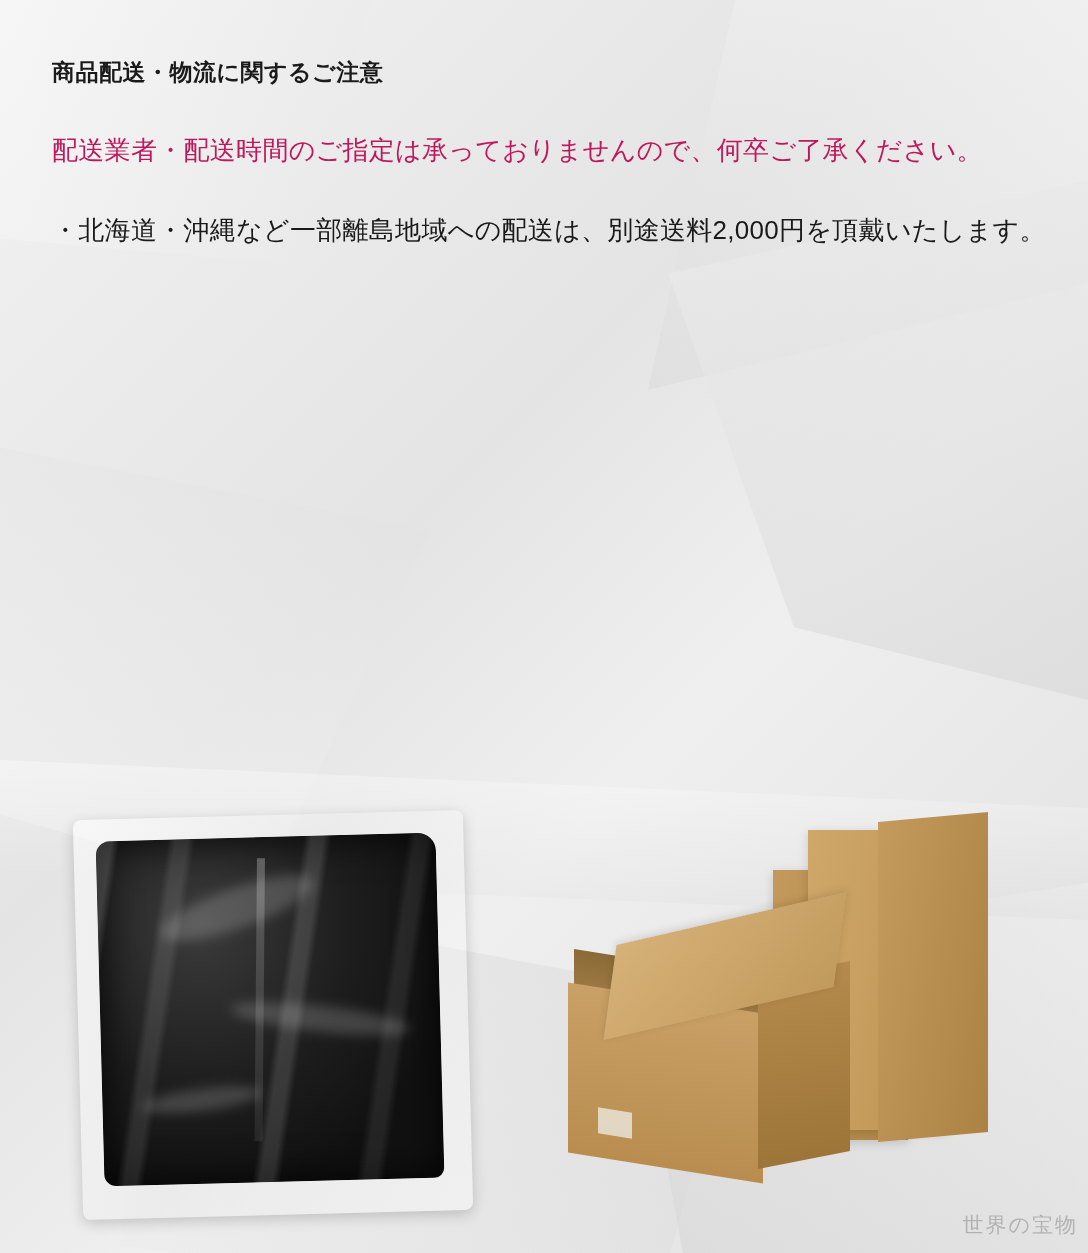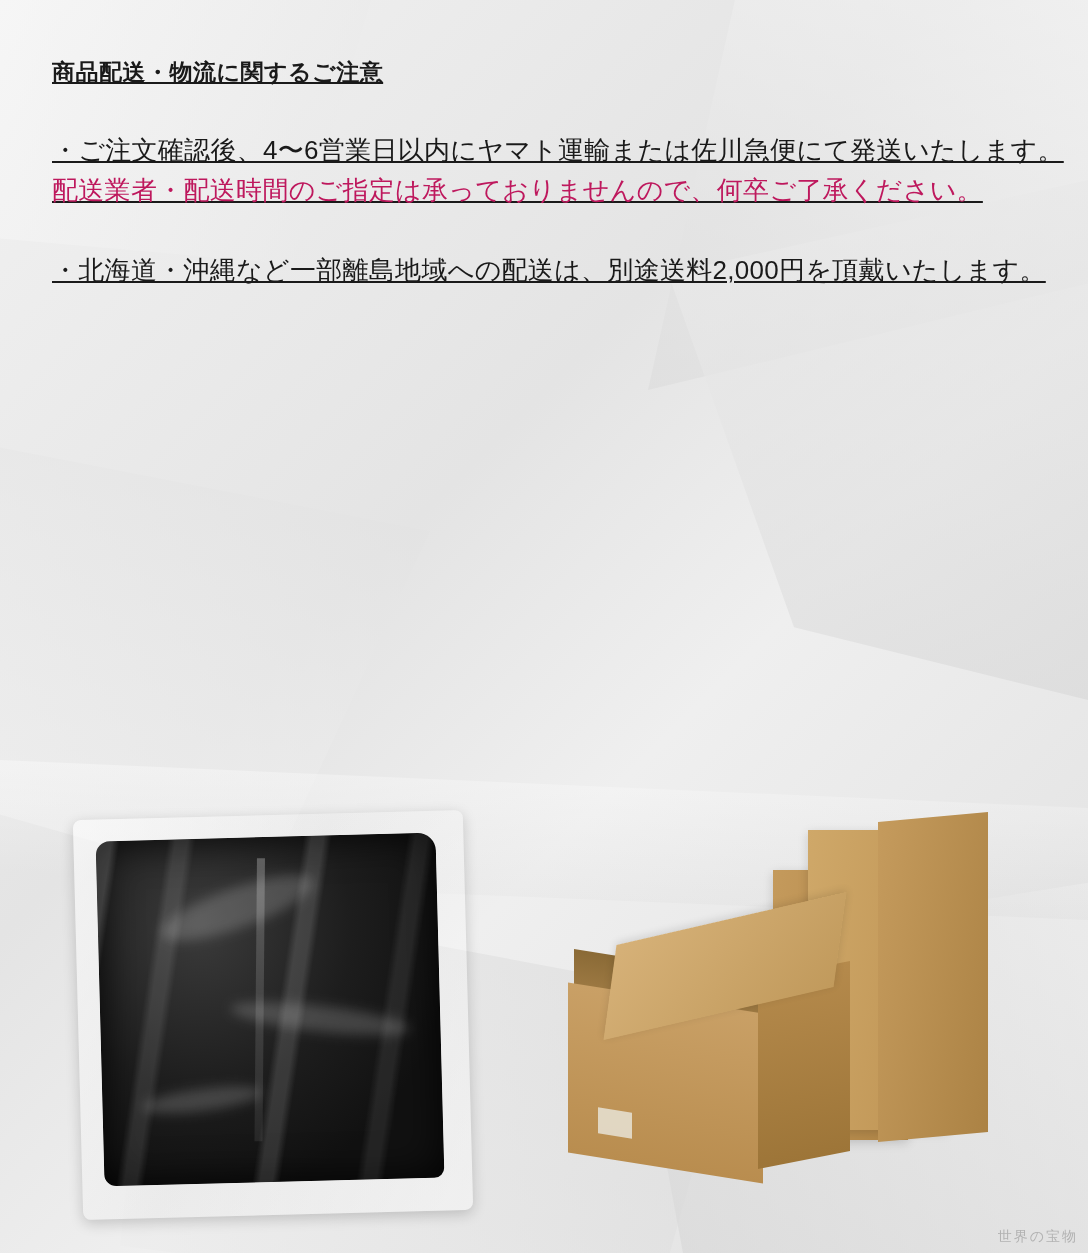--- a/index.html
+++ b/index.html
@@ -49,21 +49,20 @@
         background: linear-gradient(180deg,rgba(255,255,255,.55),rgba(205,205,205,.25));
         clip-path: polygon(0 0,100% 30%,100% 100%,0 72%); }
 
   
   .content {
     position: absolute;
     left: 52px;
     top: 58px;
     width: 1000px;
     color: #1a1a1a;
-    text-decoration: underline;
   }
   .heading {
     font-size: 23px;
     font-weight: bold;
     letter-spacing: .5px;
     margin: 0 0 42px 0;
     line-height: 1.3;
   }
   .para {
     margin: 0 0 34px 0;
@@ -186,22 +185,22 @@
   }
   .ob-label {
     position:absolute; left:40px; top:180px; width:34px; height:26px;
     background: #e8e3d6; opacity:.85; transform: skewY(9deg);
   }
 
   
   .watermark {
     position: absolute;
     right: 10px;
-    bottom: 7px;
-    font-size: 14px;
+    bottom: 14px;
+    font-size: 21px;
     color: rgba(120,120,120,.45);
     letter-spacing: 2px;
     writing-mode: horizontal-tb;
   }
 </style>
 </head>
 <body>
 
 <div id="page">
 
@@ -213,21 +212,20 @@
     <div class="facet f5"></div>
     <div class="facet f6"></div>
     <div class="facet f7"></div>
   </div>
 
   <div class="content">
 
     <h1 class="heading">商品配送・物流に関するご注意</h1>
 
     <p class="para p1">
-      <span class="line">・ご注文確認後、4〜6営業日以内にヤマト運輸または佐川急便にて発送いたします。</span>
       <span class="line red">配送業者・配送時間のご指定は承っておりませんので、何卒ご了承ください。</span>
     </p>
 
     <p class="para p2">
       <span class="line">・北海道・沖縄など一部離島地域への配送は、別途送料2,000円を頂戴いたします。</span>
     </p>
 
 
 
 

